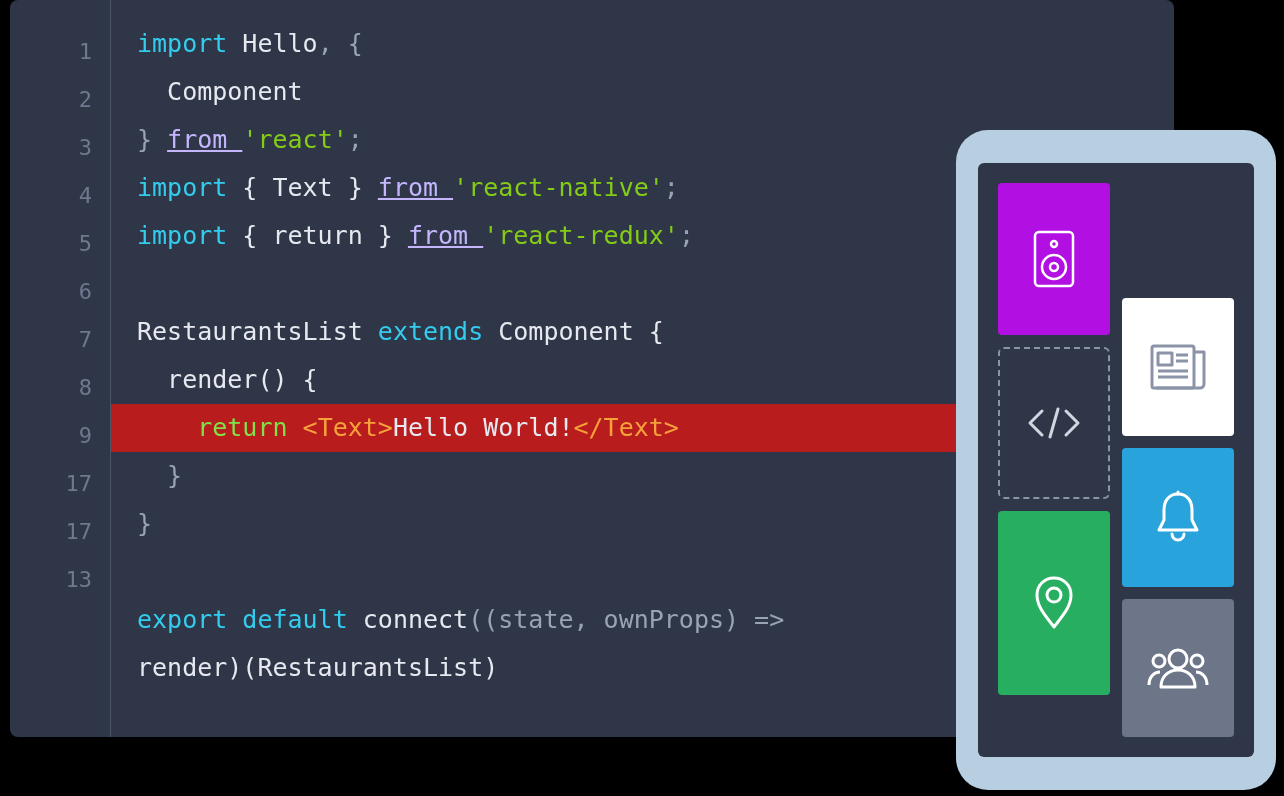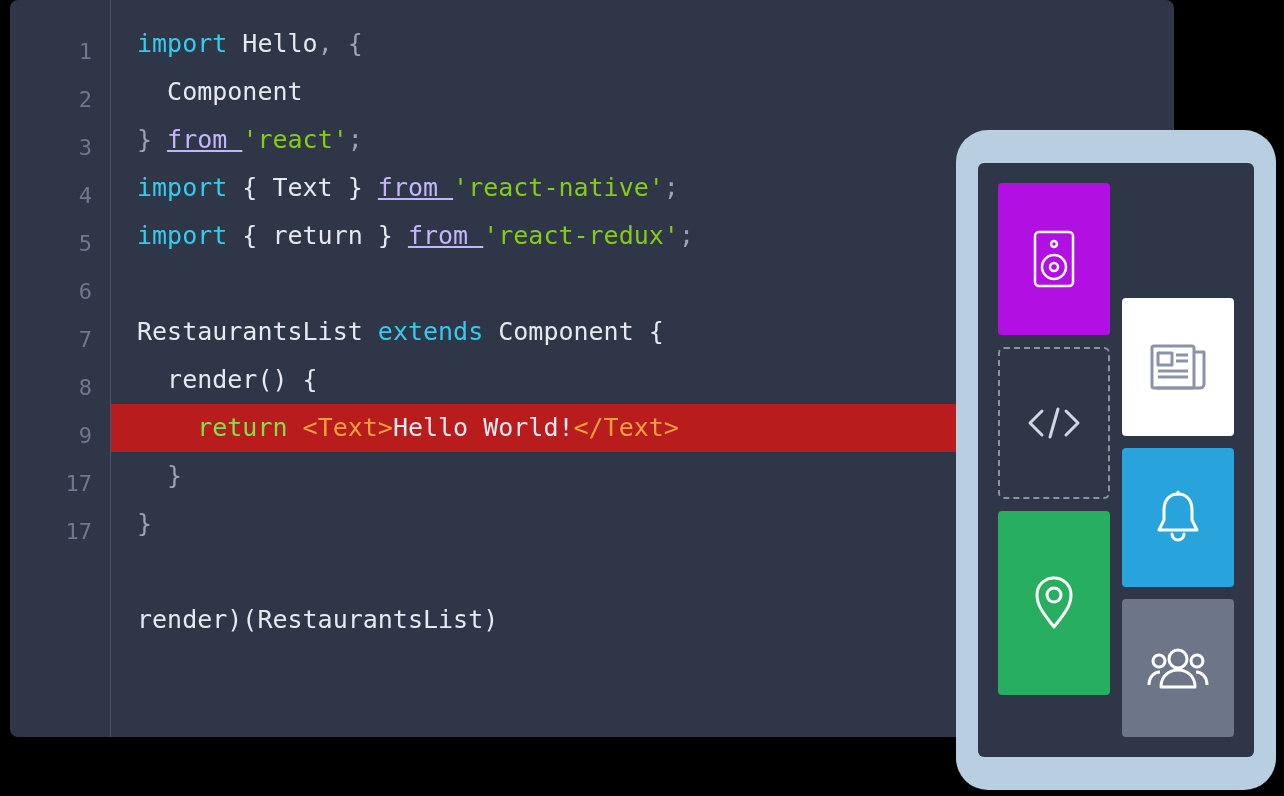--- a/index.html
+++ b/index.html
@@ -101,35 +101,37 @@
       <div class="ln">2</div>
       <div class="ln">3</div>
       <div class="ln">4</div>
       <div class="ln">5</div>
       <div class="ln">6</div>
       <div class="ln">7</div>
       <div class="ln">8</div>
       <div class="ln">9</div>
       <div class="ln">17</div>
       <div class="ln">17</div>
+      <div class="ln">13</div>
       <div class="ln"></div>
     </div>
     <div class="code">
       <div class="line"><span class="tok-kw">import </span><span class="tok-plain">Hello</span><span class="tok-punc">, {</span></div>
       <div class="line"><span class="tok-plain">  Component</span></div>
       <div class="line"><span class="tok-punc">} </span><span class="tok-from">from </span><span class="tok-str">'react'</span><span class="tok-punc">;</span></div>
       <div class="line"><span class="tok-kw">import </span><span class="tok-plain">{ Text } </span><span class="tok-from">from </span><span class="tok-str">'react-native'</span><span class="tok-punc">;</span></div>
       <div class="line"><span class="tok-kw">import </span><span class="tok-plain">{ return } </span><span class="tok-from">from </span><span class="tok-str">'react-redux'</span><span class="tok-punc">;</span></div>
       <div class="line"></div>
       <div class="line"><span class="tok-plain">RestaurantsList </span><span class="tok-kw">extends </span><span class="tok-plain">Component {</span></div>
       <div class="line"><span class="tok-plain">  render() {</span></div>
       <div class="line hl"><span>    </span><span class="tok-ret">return </span><span class="tok-tag">&lt;Text&gt;</span><span class="tok-text">Hello World!</span><span class="tok-tag">&lt;/Text&gt;</span></div>
       <div class="line"><span class="tok-punc">  }</span></div>
       <div class="line"><span class="tok-punc">}</span></div>
       <div class="line"></div>
+      <div class="line"><span class="tok-kw">export default </span><span class="tok-plain">connect</span><span class="tok-punc">((state, ownProps) =&gt;</span></div>
       <div class="line"><span class="tok-plain">render)(RestaurantsList)</span></div>
     </div>
   </div>
 
   <div class="phone">
     <div class="phone-screen">
       <div class="phone-col">
 
         <div class="tile tile-speaker">
           <span>

